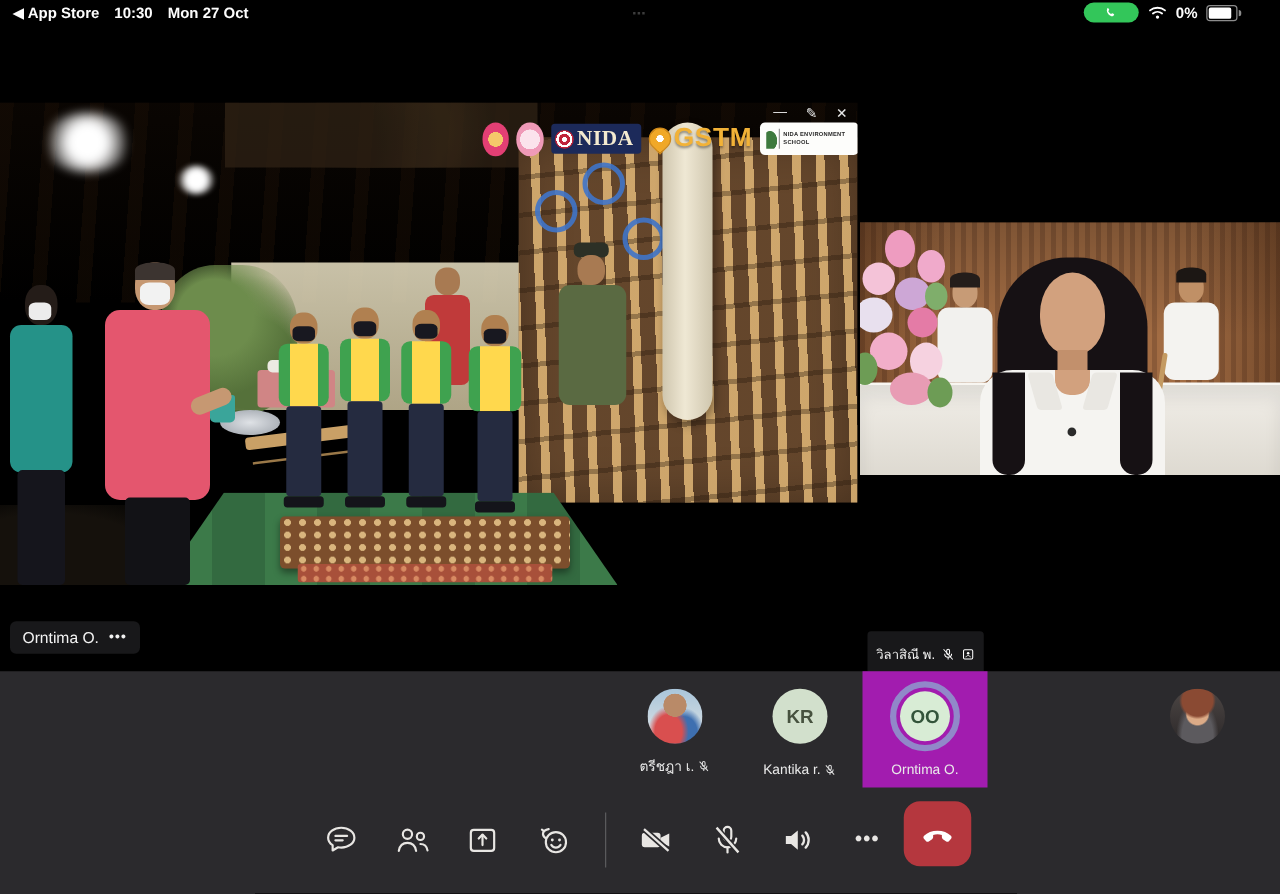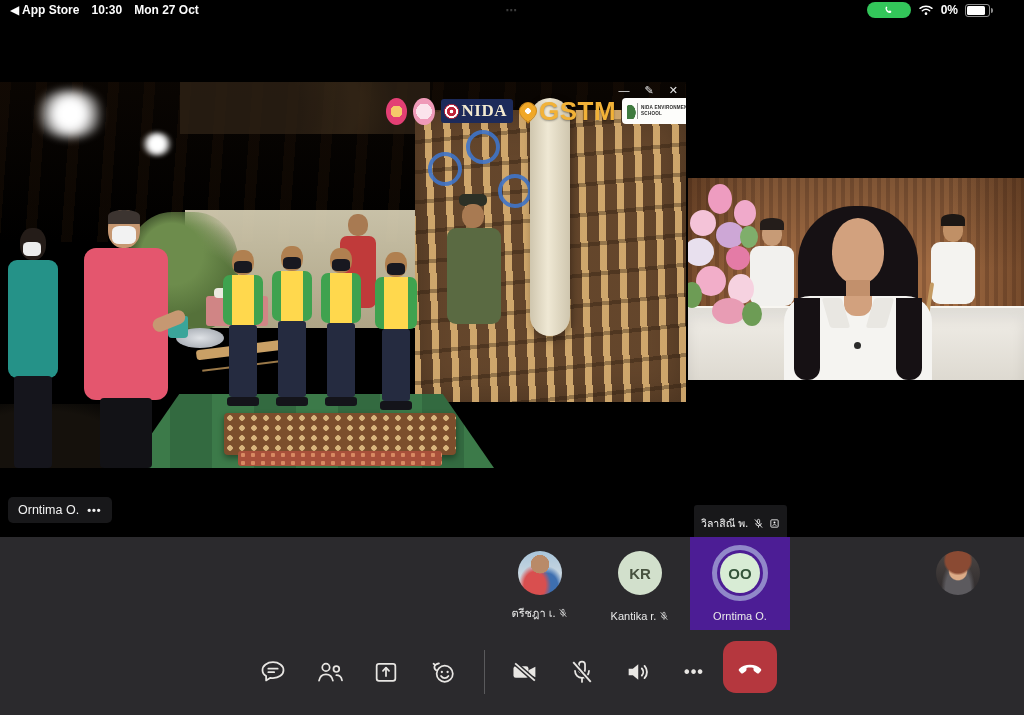--- a/index.html
+++ b/index.html
@@ -94,32 +94,32 @@
 
   
   .logos{position:absolute;left:386px;top:12px;height:34px;display:flex;align-items:center;gap:6px;}
   .logo-c{width:27px;height:27px;border-radius:50%;}
   .logo-nida{height:24px;background:#1c2a5a;border-radius:3px;display:flex;align-items:center;gap:3px;padding:0 6px 0 3px;}
   .logo-nida .tgt{width:15px;height:15px;border-radius:50%;background:radial-gradient(circle,#fff 0 18%,#c0233a 19% 42%,#fff 43% 60%,#c0233a 61%);}
   .logo-nida b{color:#f3ead0;font-family:"Liberation Serif",serif;font-size:17px;letter-spacing:.5px;}
   .logo-gstm{display:flex;align-items:center;gap:2px;}
   .logo-gstm .pin{width:16px;height:16px;border-radius:50% 50% 50% 0;transform:rotate(-45deg);
      background:radial-gradient(circle,#fff 0 25%,#f0a828 26%);border:1.5px solid #d08a1a;}
-  .logo-gstm b{color:#f2b237;font-size:26px;font-weight:800;letter-spacing:.5px;text-shadow:0 1px 2px rgba(0,0,0,.4);}
+  .logo-gstm b{color:#f2b237;font-size:21px;font-weight:800;letter-spacing:.5px;text-shadow:0 1px 2px rgba(0,0,0,.4);}
   .logo-env{height:26px;background:#fdfdfb;border-radius:4px;display:flex;align-items:center;gap:3px;padding:0 5px;color:#2a2a2a;}
   .logo-env .leaf{width:9px;height:16px;border-right:1px solid #9a9a9a;padding-right:3px;
      background:radial-gradient(ellipse at 30% 60%,#3e7a3e 0 55%,transparent 60%);}
   .logo-env small{font-size:4.6px;font-weight:700;line-height:1.25;letter-spacing:.2px;}
   .logo-round{background:radial-gradient(circle,#ffffff 0 62%,#ececec 63%);border:1px solid #ddd;
      display:flex;align-items:center;justify-content:center;color:#8a8a8a;font-size:8px;}
 
   
   .bottom{position:absolute;left:0;top:537px;width:1024px;height:178px;background:#2b2a2d;}
   .tile{position:absolute;top:0;width:100px;height:93px;}
-  .tile.hl{background:#4c1d95;}
+  .tile.hl{background:#a21caf;}
   .tile .av{position:absolute;left:50%;top:14px;transform:translateX(-50%);width:44px;height:44px;border-radius:50%;
      display:flex;align-items:center;justify-content:center;font-size:15px;font-weight:700;}
   .tile .ring{position:absolute;left:50%;top:8px;transform:translateX(-50%);width:56px;height:56px;border-radius:50%;
      border:5px solid #9188c9;box-sizing:border-box;display:flex;align-items:center;justify-content:center;}
   .ring .av2{width:40px;height:40px;border-radius:50%;background:#d8ecd5;color:#33543a;
      display:flex;align-items:center;justify-content:center;font-size:15px;font-weight:700;}
   .tile .tname{position:absolute;left:0;right:0;bottom:8px;text-align:center;font-size:11px;color:#e9e9e9;
      display:flex;align-items:center;justify-content:center;gap:3px;white-space:nowrap;}
   .av.kr{background:#d2e0cc;color:#47523f;}
   .av.ps{background:#dcd9e3;color:#3c3a47;}

